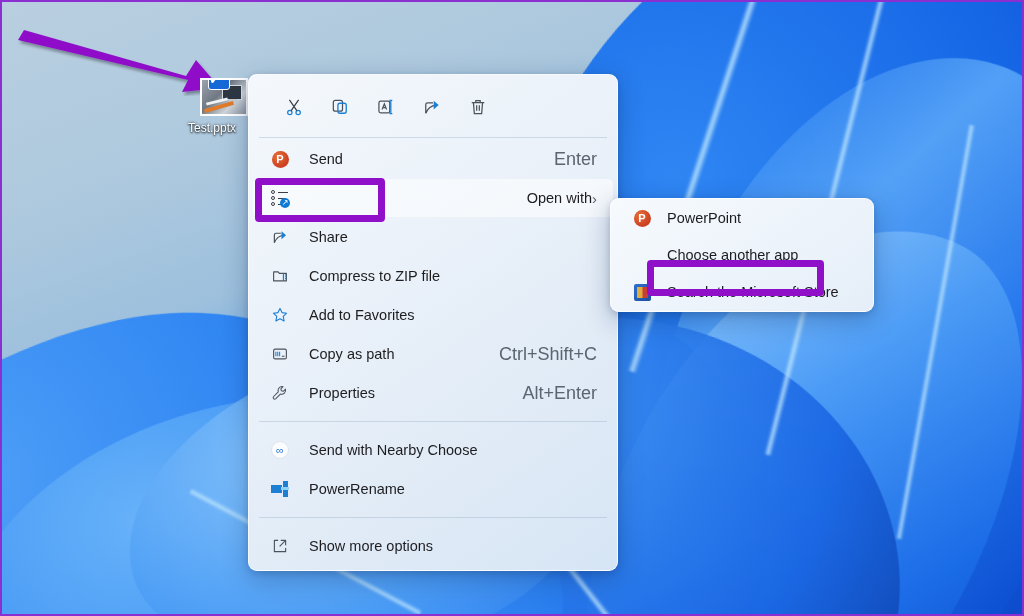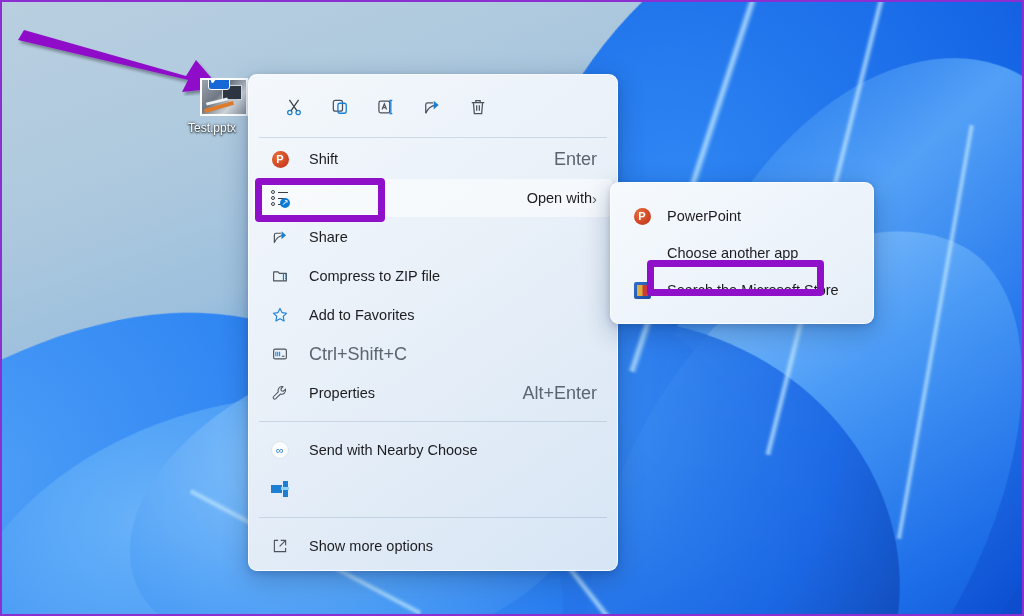--- a/index.html
+++ b/index.html
@@ -183,27 +183,27 @@
     width: 26px; min-width: 26px;
     display: flex; align-items: center; justify-content: center;
     margin-right: 16px;
   }
   .cm-label { flex: 1; white-space: nowrap; }
   .cm-shortcut { color: #5c6470; font-size: 18px; padding-right: 6px; }
   .cm-chevron { color: #5c6470; font-size: 15px; padding-right: 6px; }
 
   
   #submenu {
-    position: absolute; left: 608px; top: 180px;
+    position: absolute; left: 608px; top: 196px;
     width: 264px;
     background: linear-gradient(145deg, #f6fafd 0%, #eef4fb 50%, #e5eef8 100%);
     border: 1px solid rgba(255,255,255,.8);
     border-radius: 9px;
     box-shadow: 0 8px 26px rgba(10,40,90,.30), 0 2px 6px rgba(10,40,90,.18);
-    padding: 14px 0;
+    padding: 0 0;
     font-size: 14.5px;
     color: #1d1d20;
   }
   #submenu .cm-item { height: 36px; padding-left: 16px; }
   #submenu .cm-ico { width: 22px; min-width: 22px; margin-right: 14px; }
 
   
   .hbox {
     position: absolute;
     border: 7px solid #8f10c8;
@@ -359,21 +359,21 @@
         </svg>
       </div>
     </div>
 
     <div class="cm-sep"></div>
 
     <div class="cm-item">
       <span class="cm-ico">
           <span class="ppt-ico"></span>
         </span>
-      <span class="cm-label">Shift</span>
+      <span class="cm-label">Send</span>
       <span class="cm-shortcut">Enter</span>
     </div>
 
     <div class="cm-item hl">
       <span class="cm-ico">
         <span class="openwith-ico">
           <span class="d" style="top:0"></span>
             <span class="l" style="top:1.5px;width:10px"></span>
           <span class="d" style="top:6px"></span>
             <span class="l" style="top:7.5px;width:7px"></span>
@@ -418,20 +418,21 @@
     </div>
 
     <div class="cm-item">
       <span class="cm-ico">
         <svg width="18" height="18" viewBox="0 0 24 24">
           <rect x="3.5" y="5.5" width="17" height="13" rx="2" fill="none" stroke="#4b525b" stroke-width="1.5"></rect>
           <path d="M6.5 9v6M9 9v6M11.5 9v6" stroke="#1b7fd4" stroke-width="1.4"></path>
           <path d="M14.5 15h3.5" stroke="#4b525b" stroke-width="1.4"></path>
         </svg>
       </span>
+      <span class="cm-label">Copy as path</span>
       <span class="cm-shortcut">Ctrl+Shift+C</span>
     </div>
 
     <div class="cm-item">
       <span class="cm-ico">
         <svg width="18" height="18" viewBox="0 0 24 24">
           <path d="M14.8 3.4a5.4 5.4 0 0 0-5.1 7.2L3.3 17a2 2 0 0 0 2.8 2.8l6.4-6.4a5.4 5.4 0 0 0 6.8-6.6l-2.9 2.9-2.6-.6-.6-2.6 2.9-2.9a5.4 5.4 0 0 0-1.3-.2z" fill="none" stroke="#4b525b" stroke-width="1.4" stroke-linejoin="round"></path>
         </svg>
       </span>
       <span class="cm-label">Properties</span>
@@ -449,20 +450,21 @@
 
 
     <div class="cm-item">
       <span class="cm-ico">
         <span class="prename-ico">
             <span class="a"></span>
             <span class="b"></span>
             <span class="c"></span>
           </span>
       </span>
+      <span class="cm-label">PowerRename</span>
     </div>
 
     <div class="cm-sep" style="margin-top:9px;margin-bottom:9px;"></div>
 
     <div class="cm-item">
       <span class="cm-ico">
         <svg width="18" height="18" viewBox="0 0 24 24">
           <path d="M9.5 4.5H4.5v15h15v-5" fill="none" stroke="#4b525b" stroke-width="1.5" stroke-linejoin="round"></path>
           <path d="M13 4.5h6.5V11M19.5 4.5 11.5 12.5" fill="none" stroke="#4b525b" stroke-width="1.5" stroke-linejoin="round"></path>
         </svg>

